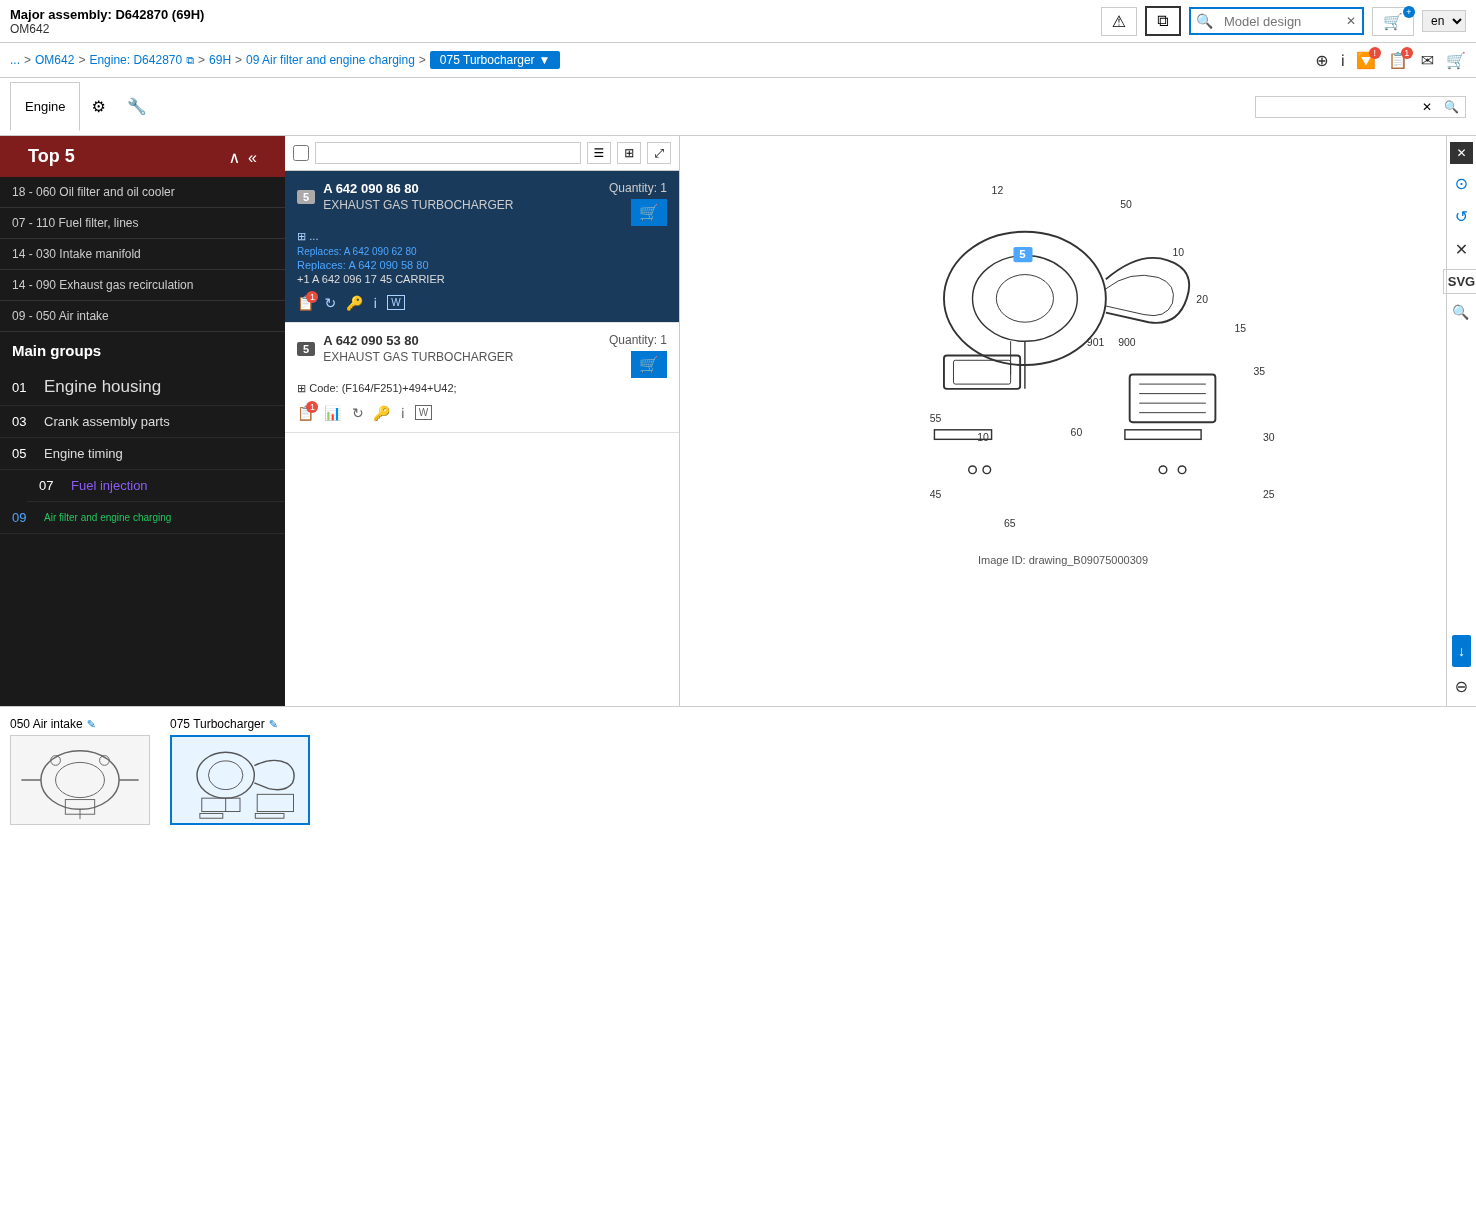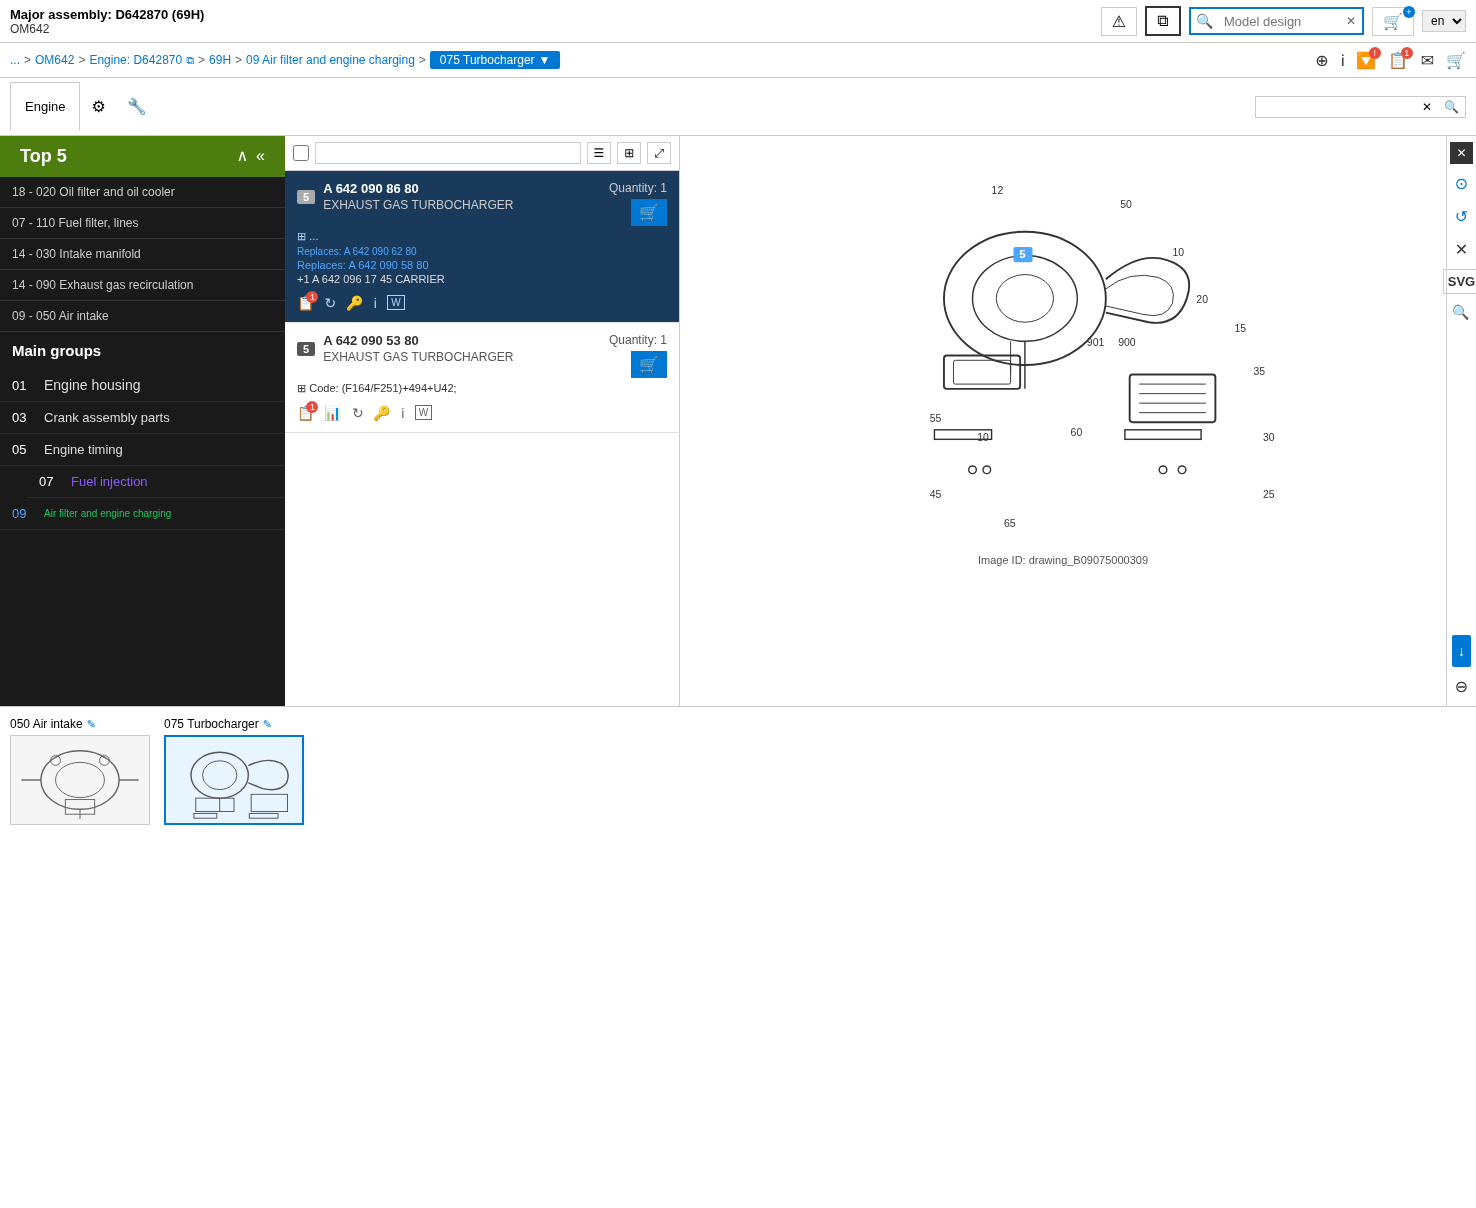--- a/index.html
+++ b/index.html
@@ -78,39 +78,39 @@
     <button style="border:none;background:none;cursor:pointer;padding:3px 6px;font-size:12px;">✕</button>
     <button style="border:none;background:none;cursor:pointer;padding:3px 6px;font-size:12px;">🔍</button>
   </div>
 </div>
 
 <div style="display:flex;height:570px;">
 
   <div style="width:285px;background:#1a1a1a;color:#fff;overflow-y:auto;flex-shrink:0;position:relative;">
 
     <div>
-      <div style="display:flex;align-items:flex-start;justify-content:space-between;padding:10px 20px;background:#4d7c0f;">
+      <div style="display:flex;align-items:flex-end;justify-content:space-between;padding:10px 28px;background:#7f1d1d;">
         <span style="font-size:18px;font-weight:bold;color:#fff;">Top 5</span>
         <div style="display:flex;gap:8px;">
           <button style="background:none;border:none;color:#fff;cursor:pointer;font-size:16px;">∧</button>
           <button style="background:none;border:none;color:#fff;cursor:pointer;font-size:16px;">«</button>
         </div>
       </div>
-      <div style="padding:8px 12px;border-bottom:1px solid #333;color:#ccc;font-size:12px;cursor:pointer;">18 - 020 Oil filter and oil cooler</div>
+      <div style="padding:8px 12px;border-bottom:1px solid #333;color:#ccc;font-size:12px;cursor:pointer;">18 - 060 Oil filter and oil cooler</div>
       <div style="padding:8px 12px;border-bottom:1px solid #333;color:#ccc;font-size:12px;cursor:pointer;">07 - 110 Fuel filter, lines</div>
       <div style="padding:8px 12px;border-bottom:1px solid #333;color:#ccc;font-size:12px;cursor:pointer;">14 - 030 Intake manifold</div>
       <div style="padding:8px 12px;border-bottom:1px solid #333;color:#ccc;font-size:12px;cursor:pointer;">14 - 090 Exhaust gas recirculation</div>
       <div style="padding:8px 12px;border-bottom:1px solid #333;color:#ccc;font-size:12px;cursor:pointer;">09 - 050 Air intake</div>
     </div>
 
     <div>
       <div style="padding:10px 12px;background:#1a1a1a;font-size:15px;font-weight:bold;color:#fff;">Main groups</div>
       <div style="display:flex;align-items:center;padding:8px 12px;border-bottom:1px solid #2a2a2a;cursor:pointer;">
         <span style="color:#fff;font-size:13px;margin-right:8px;min-width:24px;">01</span>
-        <span style="font-size:14px;color:#ddd;">Engine housing</span>
+        <span style="font-size:17px;color:#ddd;">Engine housing</span>
       </div>
       <div style="display:flex;align-items:center;padding:8px 12px;border-bottom:1px solid #2a2a2a;cursor:pointer;">
         <span style="color:#fff;font-size:13px;margin-right:8px;min-width:24px;">03</span>
         <span style="font-size:13px;color:#ddd;">Crank assembly parts</span>
       </div>
       <div style="display:flex;align-items:center;padding:8px 12px;border-bottom:1px solid #2a2a2a;cursor:pointer;">
         <span style="color:#fff;font-size:13px;margin-right:8px;min-width:24px;">05</span>
         <span style="font-size:13px;color:#ddd;">Engine timing</span>
       </div>
       <div style="display:flex;align-items:center;padding:8px 12px;border-bottom:1px solid #2a2a2a;cursor:pointer;margin-left:27px;">
@@ -262,21 +262,21 @@
     <button style="border:none;background:none;cursor:pointer;font-size:16px;color:#333;padding:4px;">✕</button>
     <button style="border:none;background:none;cursor:pointer;font-size:13px;color:#333;padding:4px;border:1px solid #ccc;font-weight:bold;">SVG</button>
     <button style="border:none;background:none;cursor:pointer;font-size:14px;color:#333;padding:4px;">🔍</button>
     <div style="flex:1;"></div>
     <button style="border:none;background:#0078d4;cursor:pointer;font-size:14px;color:#fff;padding:8px 6px;border-radius:2px;">↓</button>
     <button style="border:none;background:none;cursor:pointer;font-size:16px;color:#333;padding:4px;">⊖</button>
   </div>
 
 </div>
 
-<div style="display:flex;gap:14px;padding:10px;border-top:1px solid #ccc;background:#fff;">
+<div style="display:flex;gap:20px;padding:10px;border-top:1px solid #ccc;background:#fff;">
   <div style="display:flex;flex-direction:column;cursor:pointer;">
     <div style="display:flex;align-items:center;gap:4px;font-size:12px;margin-bottom:4px;">
       <span>050 Air intake</span>
       <span style="color:#0078d4;cursor:pointer;font-size:11px;">✎</span>
     </div>
     <div style="width:140px;height:90px;border:1px solid #ccc;background:#f5f5f5;display:flex;align-items:center;justify-content:center;overflow:hidden;">
       <svg viewBox="0 0 140 90" style="width:100%;height:100%;">
 
         <ellipse cx="70" cy="45" rx="40" ry="30" fill="none" stroke="#666" stroke-width="1.5"></ellipse>
         <ellipse cx="70" cy="45" rx="25" ry="18" fill="none" stroke="#666" stroke-width="1"></ellipse>

